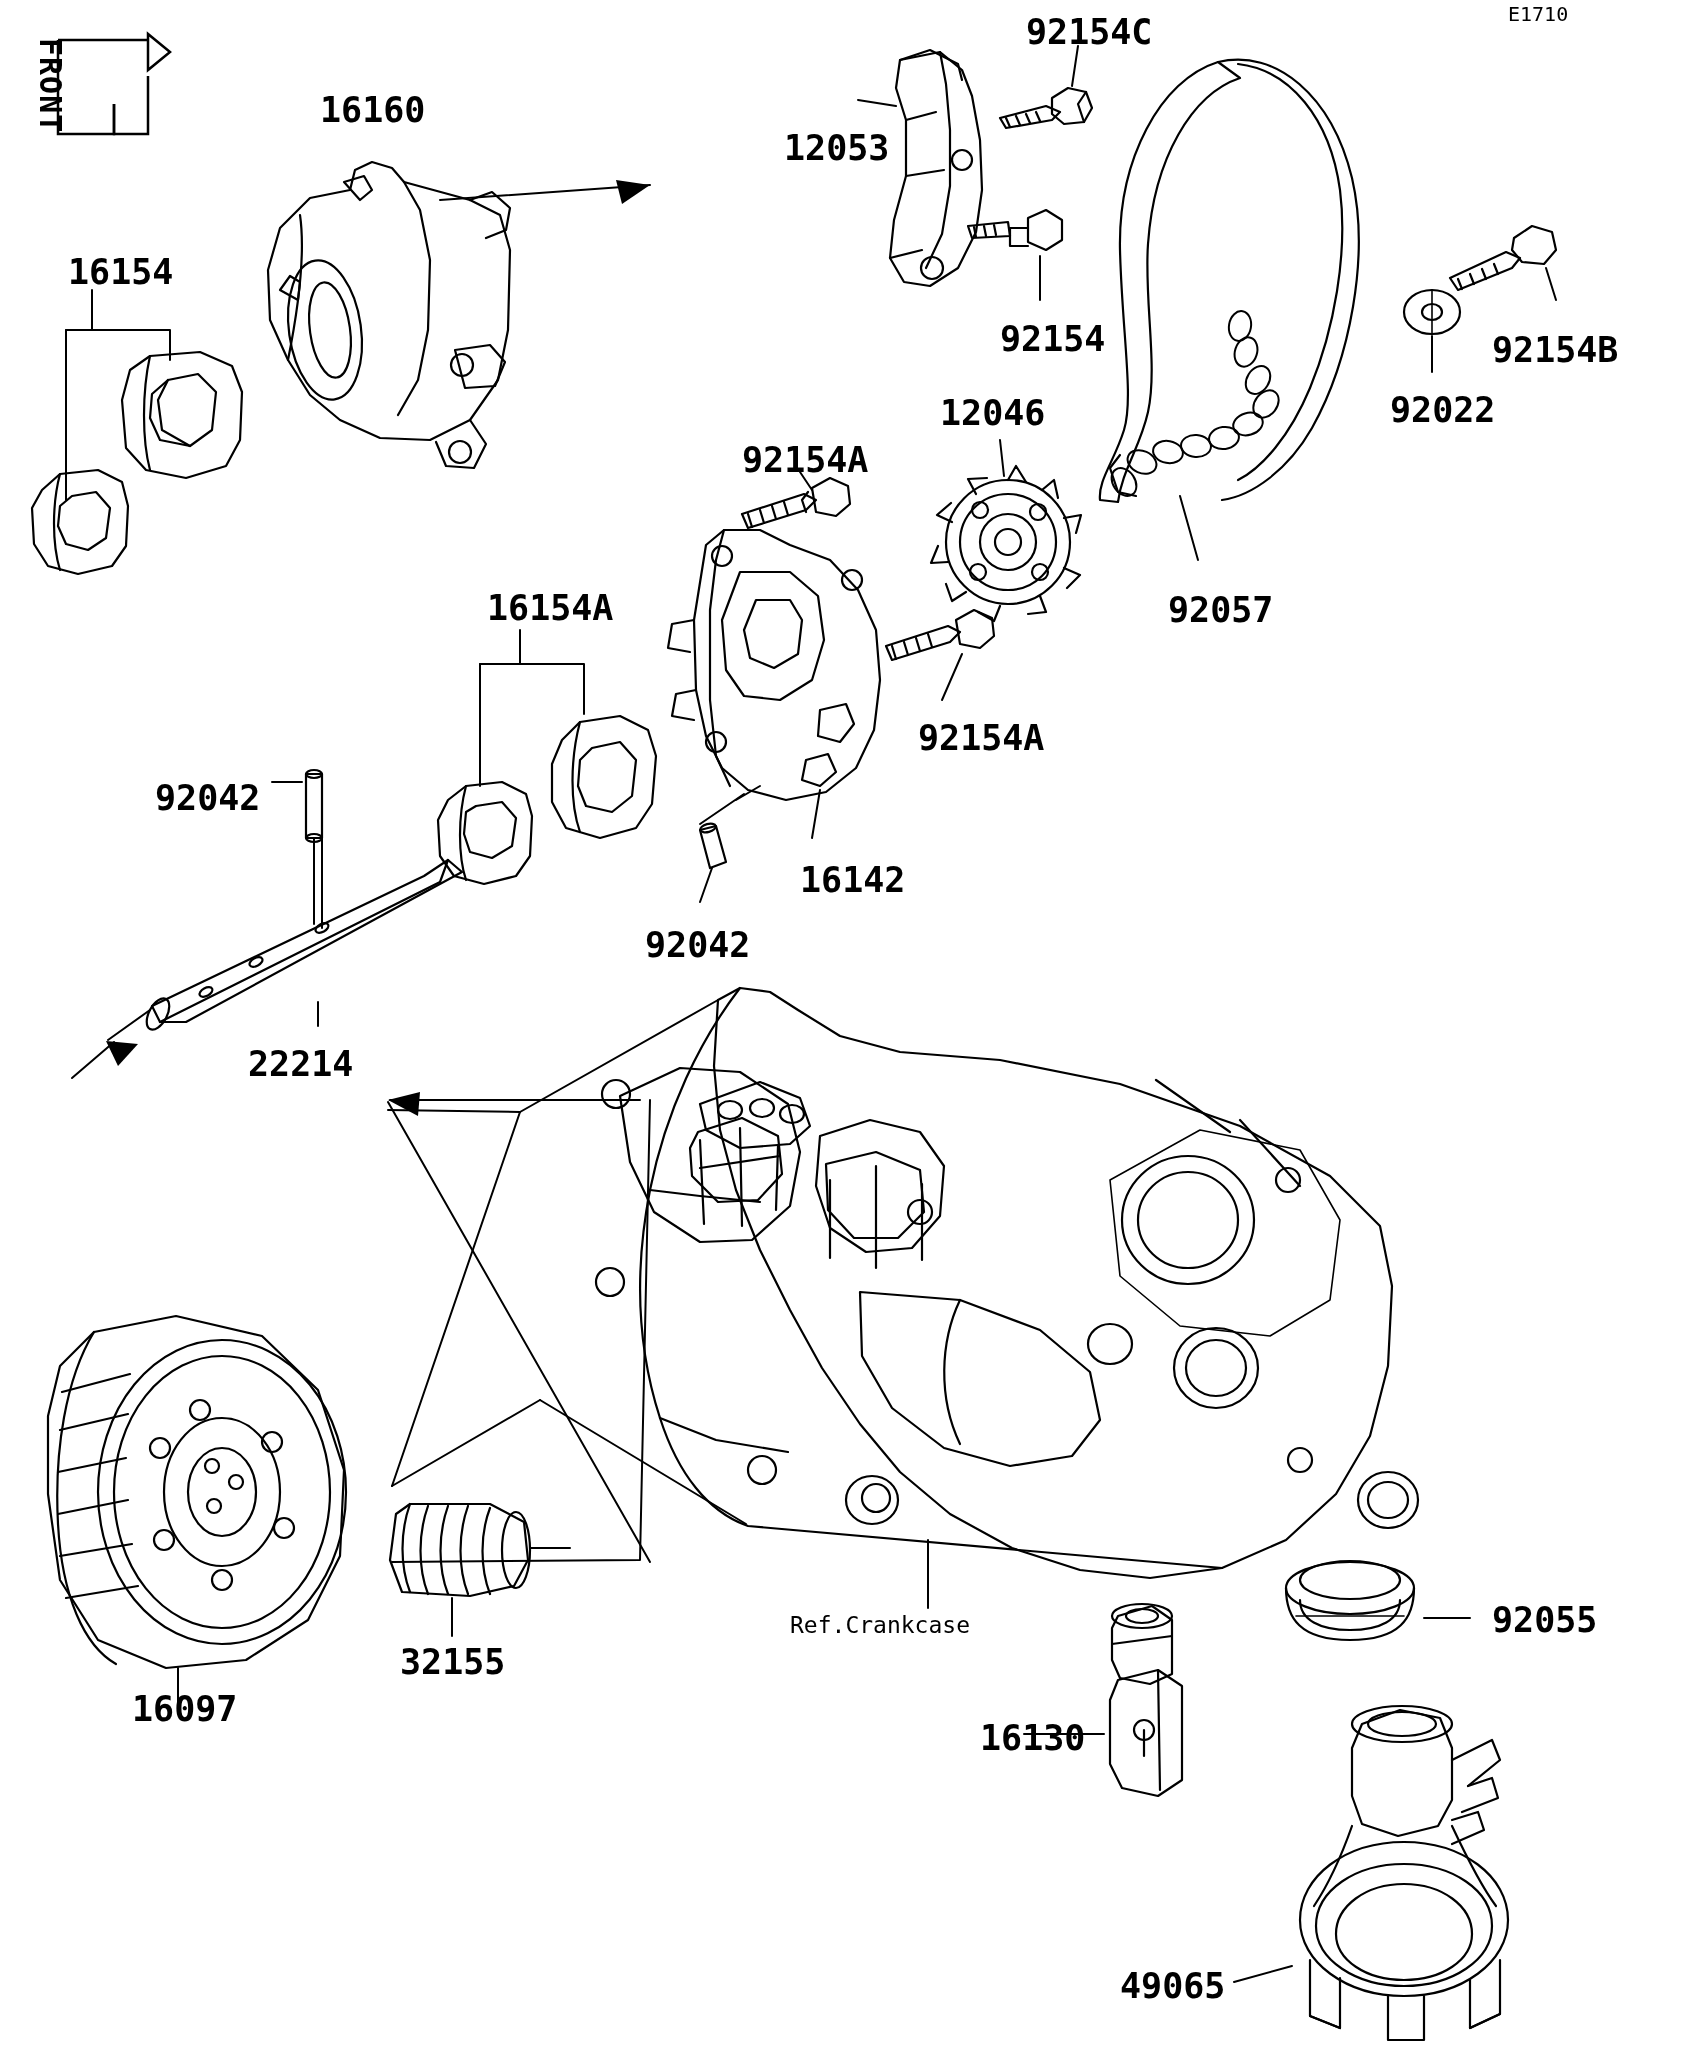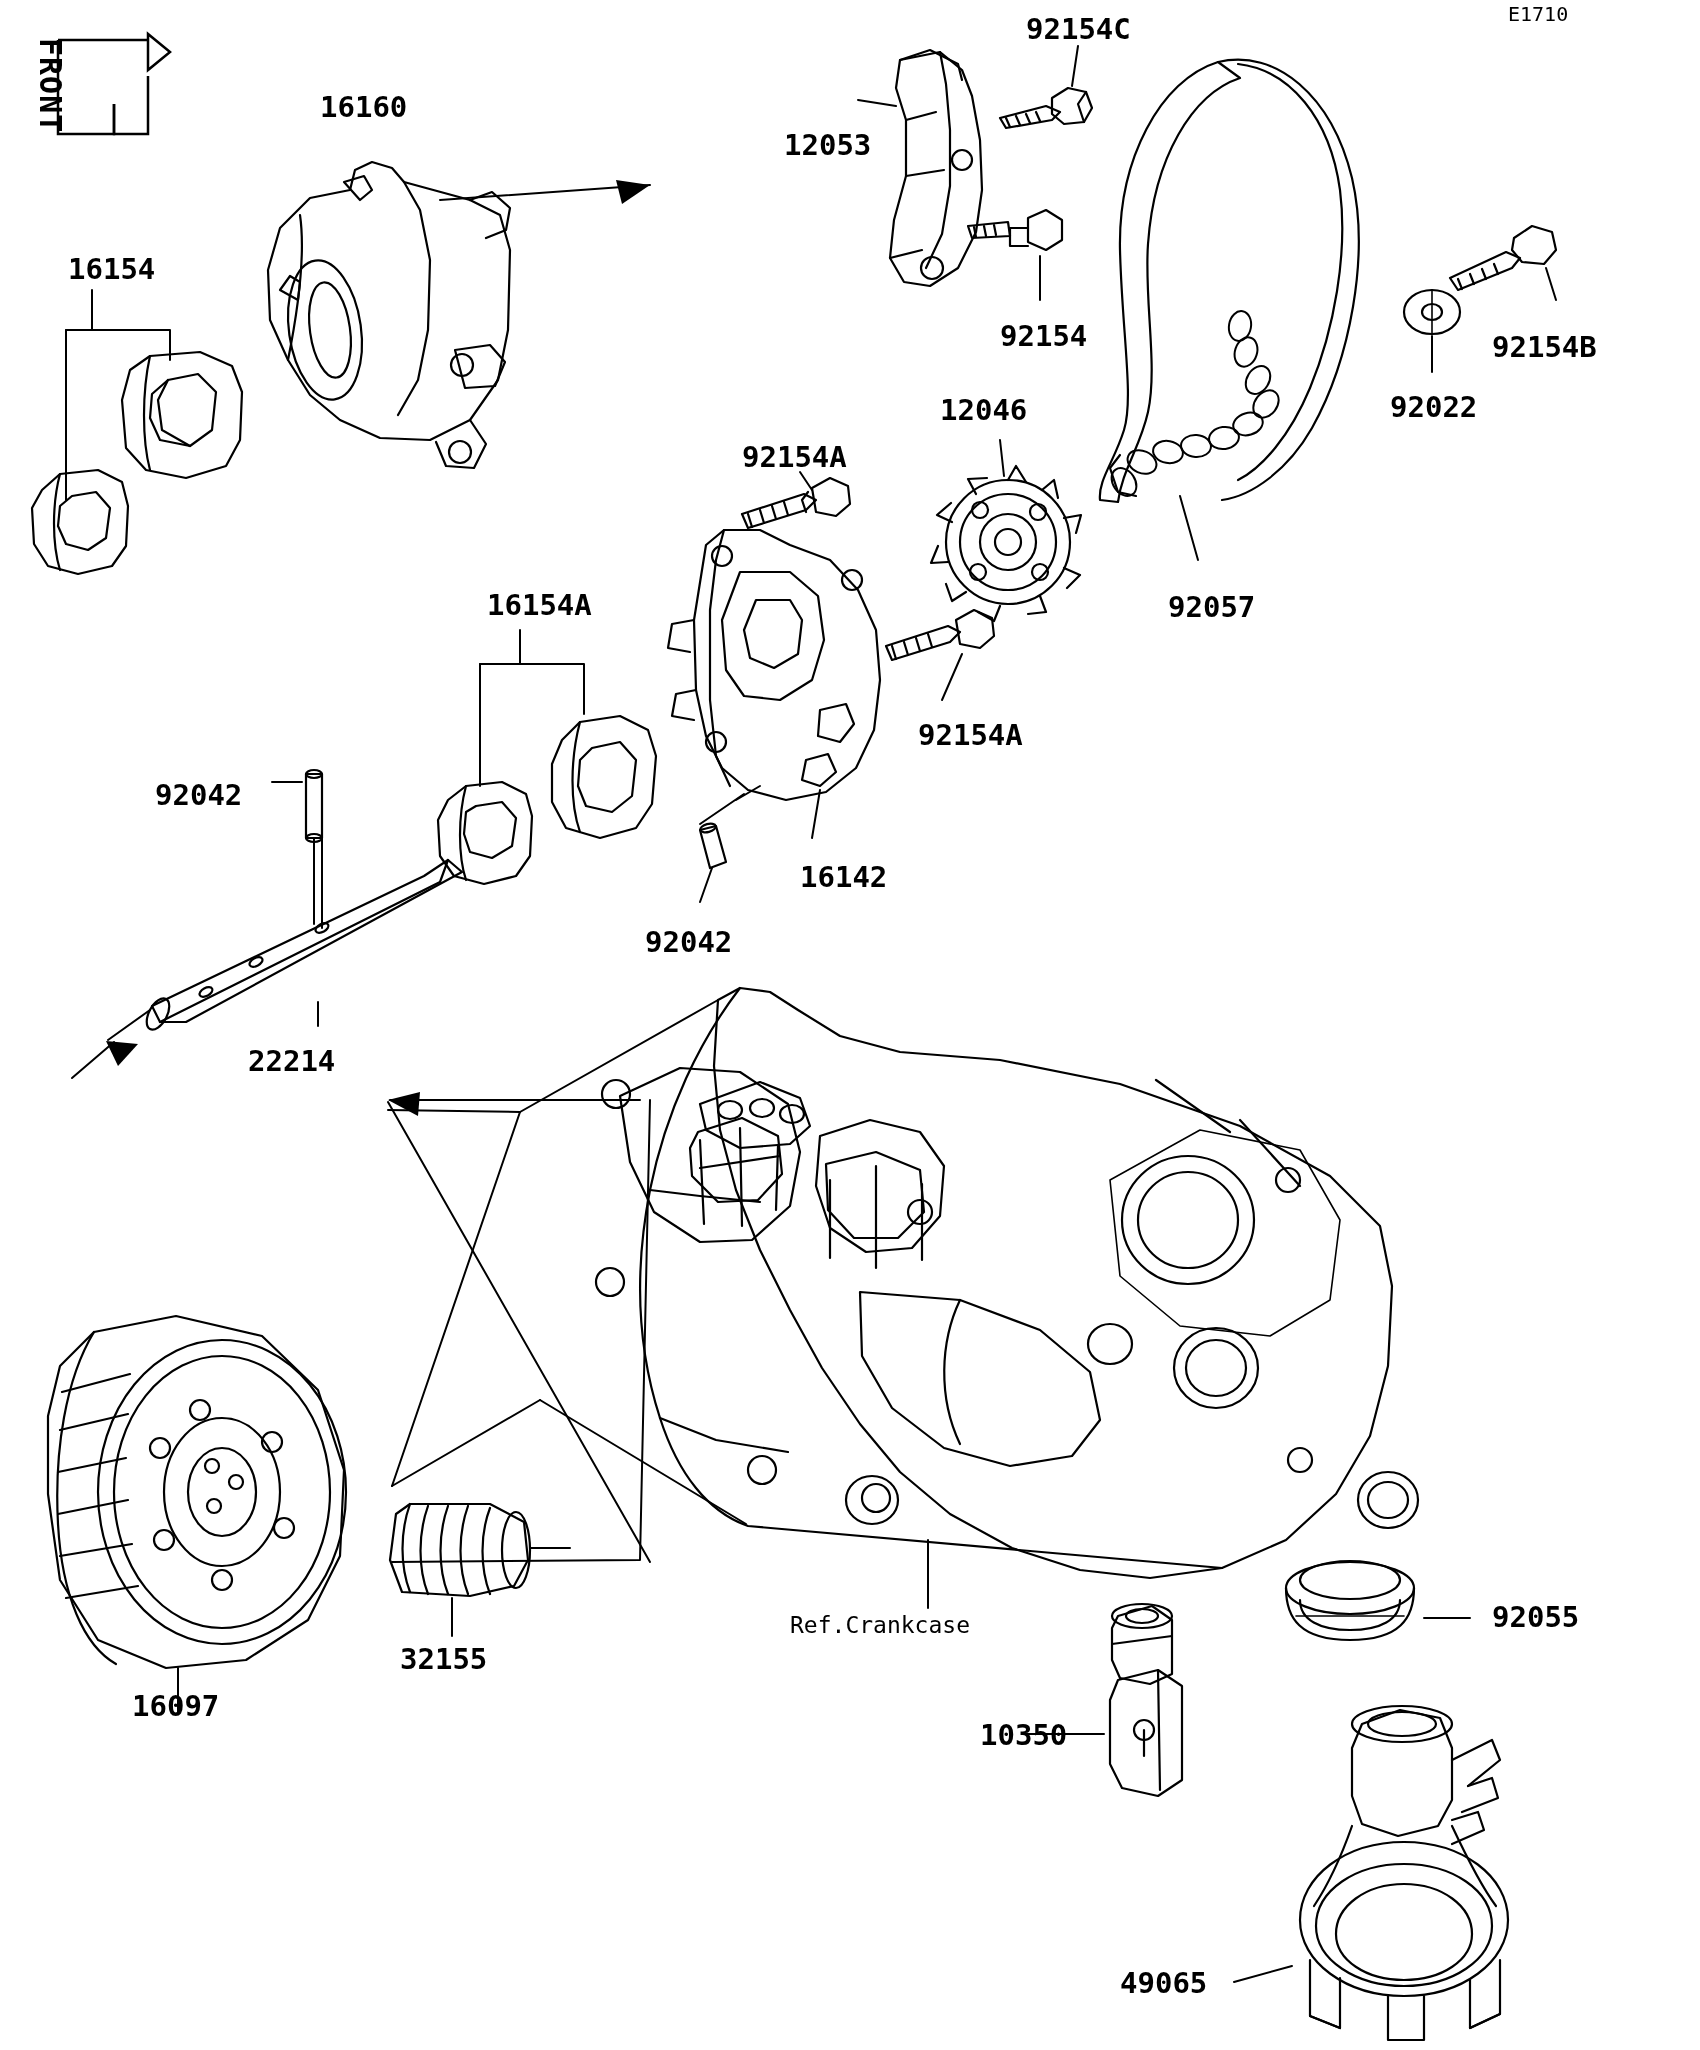--- a/index.html
+++ b/index.html
@@ -14,21 +14,21 @@
   #page {
     position: relative;
     width: 1700px;
     height: 2050px;
     background: #ffffff;
     overflow: hidden;
   }
   .lbl {
     position: absolute;
     font-family: "DejaVu Sans Mono", monospace;
-    font-size: 29px;
+    font-size: 35px;
     font-weight: bold;
     letter-spacing: 0px;
     color: #000;
     white-space: nowrap;
   }
   .lbl.small {
     font-size: 20px;
     font-weight: normal;
   }
   .lbl.ref {
@@ -406,18 +406,18 @@
   <div class="lbl" style="left:742px;  top:440px;">92154A</div>
   <div class="lbl" style="left:918px;  top:718px;">92154A</div>
   <div class="lbl" style="left:800px;  top:860px;">16142</div>
   <div class="lbl" style="left:487px;  top:588px;">16154A</div>
   <div class="lbl" style="left:155px;  top:778px;">92042</div>
   <div class="lbl" style="left:645px;  top:925px;">92042</div>
   <div class="lbl" style="left:248px;  top:1044px;">22214</div>
   <div class="lbl" style="left:132px;  top:1689px;">16097</div>
   <div class="lbl" style="left:400px;  top:1642px;">32155</div>
   <div class="lbl" style="left:1492px; top:1600px;">92055</div>
-  <div class="lbl" style="left:980px;  top:1718px;">10350</div>
+  <div class="lbl" style="left:980px;  top:1718px;">16130</div>
   <div class="lbl" style="left:1120px; top:1966px;">49065</div>
 
   <div class="lbl ref" style="left:790px; top:1612px;">Ref.Crankcase</div>
 
 </div>
 
 </body></html>

